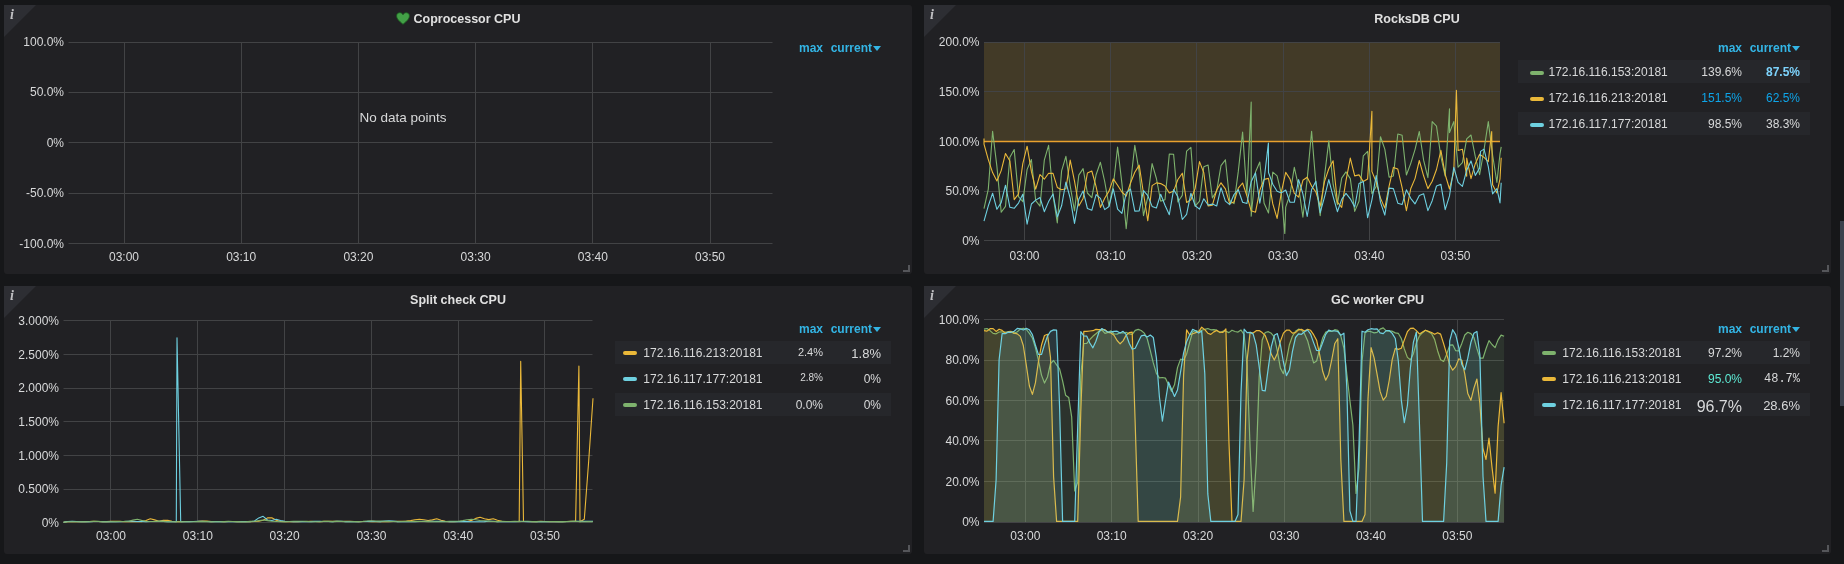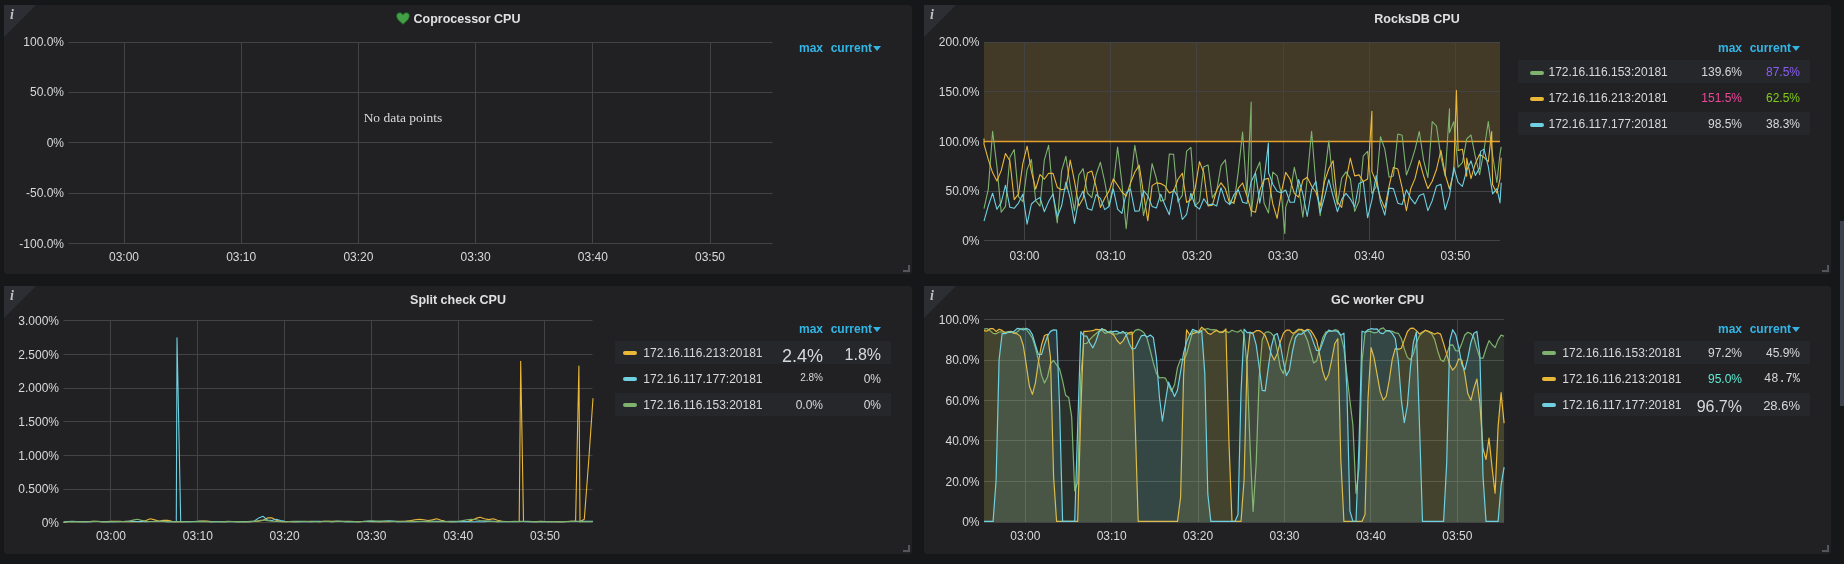--- a/index.html
+++ b/index.html
@@ -121,64 +121,64 @@
 <text x="1284.5" y="539.5" text-anchor="middle" font-size="12" fill="#d8d9da" style="font-family:'Liberation Sans',sans-serif;">03:30</text>
 <text x="1370.9" y="539.5" text-anchor="middle" font-size="12" fill="#d8d9da" style="font-family:'Liberation Sans',sans-serif;">03:40</text>
 <text x="1457.3" y="539.5" text-anchor="middle" font-size="12" fill="#d8d9da" style="font-family:'Liberation Sans',sans-serif;">03:50</text>
 <path d="M 984.0,522.0 L 984.0,329.1 L 987.0,328.5 L 990.0,330.6 L 993.1,333.4 L 996.1,333.8 L 999.1,332.0 L 1002.1,331.8 L 1005.2,332.1 L 1008.2,332.1 L 1011.2,331.9 L 1014.2,333.4 L 1017.3,331.8 L 1020.3,329.1 L 1023.3,328.2 L 1026.3,329.5 L 1029.4,333.4 L 1032.4,338.0 L 1035.4,347.5 L 1038.4,360.1 L 1041.5,375.1 L 1044.5,383.1 L 1047.5,377.0 L 1050.5,363.5 L 1053.6,360.5 L 1056.6,364.8 L 1059.6,368.8 L 1062.6,380.8 L 1065.6,395.2 L 1068.7,397.4 L 1071.7,417.2 L 1074.7,491.0 L 1077.7,482.3 L 1080.8,375.0 L 1083.8,343.5 L 1086.8,343.3 L 1089.8,339.5 L 1092.9,336.3 L 1095.9,333.8 L 1098.9,331.1 L 1101.9,330.0 L 1105.0,333.4 L 1108.0,332.4 L 1111.0,330.9 L 1114.0,333.8 L 1117.1,334.1 L 1120.1,332.7 L 1123.1,333.0 L 1126.1,332.3 L 1129.2,333.9 L 1132.2,334.3 L 1135.2,330.4 L 1138.2,329.4 L 1141.2,330.5 L 1144.3,333.1 L 1147.3,339.0 L 1150.3,350.7 L 1153.3,362.9 L 1156.4,373.3 L 1159.4,377.9 L 1162.4,377.5 L 1165.4,378.1 L 1168.5,384.7 L 1171.5,391.3 L 1174.5,384.8 L 1177.5,367.6 L 1180.6,359.1 L 1183.6,360.0 L 1186.6,354.2 L 1189.6,342.5 L 1192.7,331.8 L 1195.7,330.7 L 1198.7,331.5 L 1201.7,330.3 L 1204.8,329.3 L 1207.8,328.5 L 1210.8,329.8 L 1213.8,329.6 L 1216.8,330.2 L 1219.9,332.6 L 1222.9,331.2 L 1225.9,331.2 L 1228.9,332.6 L 1232.0,330.2 L 1235.0,331.5 L 1238.0,332.1 L 1241.0,330.0 L 1244.1,334.6 L 1247.1,366.3 L 1250.1,447.9 L 1253.1,511.4 L 1256.2,463.0 L 1259.2,376.7 L 1262.2,340.0 L 1265.2,332.5 L 1268.3,331.7 L 1271.3,333.3 L 1274.3,336.9 L 1277.3,350.8 L 1280.4,368.1 L 1283.4,373.7 L 1286.4,360.3 L 1289.4,344.7 L 1292.4,336.3 L 1295.5,331.2 L 1298.5,329.2 L 1301.5,329.9 L 1304.5,333.7 L 1307.6,340.7 L 1310.6,352.0 L 1313.6,362.9 L 1316.6,361.0 L 1319.7,348.8 L 1322.7,337.9 L 1325.7,332.2 L 1328.7,331.4 L 1331.8,331.5 L 1334.8,329.7 L 1337.8,330.3 L 1340.8,335.9 L 1343.9,348.2 L 1346.9,374.7 L 1349.9,400.5 L 1352.9,425.2 L 1356.0,493.5 L 1359.0,468.0 L 1362.0,361.8 L 1365.0,332.9 L 1368.0,331.1 L 1371.1,331.7 L 1374.1,332.9 L 1377.1,332.3 L 1380.1,329.1 L 1383.2,327.9 L 1386.2,330.9 L 1389.2,331.2 L 1392.2,331.2 L 1395.3,332.9 L 1398.3,333.3 L 1401.3,338.5 L 1404.3,348.9 L 1407.4,357.4 L 1410.4,359.8 L 1413.4,353.7 L 1416.4,342.9 L 1419.5,335.8 L 1422.5,332.7 L 1425.5,330.3 L 1428.5,331.7 L 1431.6,333.7 L 1434.6,339.4 L 1437.6,350.7 L 1440.6,359.8 L 1443.6,361.4 L 1446.7,354.2 L 1449.7,345.1 L 1452.7,344.8 L 1455.7,350.7 L 1458.8,350.8 L 1461.8,343.4 L 1464.8,335.0 L 1467.8,332.3 L 1470.9,333.6 L 1473.9,337.5 L 1476.9,348.5 L 1479.9,358.1 L 1483.0,358.2 L 1486.0,348.7 L 1489.0,340.6 L 1492.0,344.5 L 1495.1,347.6 L 1498.1,339.9 L 1501.1,335.1 L 1504.1,336.3 L 1504.1,522.0 Z" fill="#7eb26d" fill-opacity="0.13" stroke="none"></path>
 <polyline points="984.0,329.1 987.0,328.5 990.0,330.6 993.1,333.4 996.1,333.8 999.1,332.0 1002.1,331.8 1005.2,332.1 1008.2,332.1 1011.2,331.9 1014.2,333.4 1017.3,331.8 1020.3,329.1 1023.3,328.2 1026.3,329.5 1029.4,333.4 1032.4,338.0 1035.4,347.5 1038.4,360.1 1041.5,375.1 1044.5,383.1 1047.5,377.0 1050.5,363.5 1053.6,360.5 1056.6,364.8 1059.6,368.8 1062.6,380.8 1065.6,395.2 1068.7,397.4 1071.7,417.2 1074.7,491.0 1077.7,482.3 1080.8,375.0 1083.8,343.5 1086.8,343.3 1089.8,339.5 1092.9,336.3 1095.9,333.8 1098.9,331.1 1101.9,330.0 1105.0,333.4 1108.0,332.4 1111.0,330.9 1114.0,333.8 1117.1,334.1 1120.1,332.7 1123.1,333.0 1126.1,332.3 1129.2,333.9 1132.2,334.3 1135.2,330.4 1138.2,329.4 1141.2,330.5 1144.3,333.1 1147.3,339.0 1150.3,350.7 1153.3,362.9 1156.4,373.3 1159.4,377.9 1162.4,377.5 1165.4,378.1 1168.5,384.7 1171.5,391.3 1174.5,384.8 1177.5,367.6 1180.6,359.1 1183.6,360.0 1186.6,354.2 1189.6,342.5 1192.7,331.8 1195.7,330.7 1198.7,331.5 1201.7,330.3 1204.8,329.3 1207.8,328.5 1210.8,329.8 1213.8,329.6 1216.8,330.2 1219.9,332.6 1222.9,331.2 1225.9,331.2 1228.9,332.6 1232.0,330.2 1235.0,331.5 1238.0,332.1 1241.0,330.0 1244.1,334.6 1247.1,366.3 1250.1,447.9 1253.1,511.4 1256.2,463.0 1259.2,376.7 1262.2,340.0 1265.2,332.5 1268.3,331.7 1271.3,333.3 1274.3,336.9 1277.3,350.8 1280.4,368.1 1283.4,373.7 1286.4,360.3 1289.4,344.7 1292.4,336.3 1295.5,331.2 1298.5,329.2 1301.5,329.9 1304.5,333.7 1307.6,340.7 1310.6,352.0 1313.6,362.9 1316.6,361.0 1319.7,348.8 1322.7,337.9 1325.7,332.2 1328.7,331.4 1331.8,331.5 1334.8,329.7 1337.8,330.3 1340.8,335.9 1343.9,348.2 1346.9,374.7 1349.9,400.5 1352.9,425.2 1356.0,493.5 1359.0,468.0 1362.0,361.8 1365.0,332.9 1368.0,331.1 1371.1,331.7 1374.1,332.9 1377.1,332.3 1380.1,329.1 1383.2,327.9 1386.2,330.9 1389.2,331.2 1392.2,331.2 1395.3,332.9 1398.3,333.3 1401.3,338.5 1404.3,348.9 1407.4,357.4 1410.4,359.8 1413.4,353.7 1416.4,342.9 1419.5,335.8 1422.5,332.7 1425.5,330.3 1428.5,331.7 1431.6,333.7 1434.6,339.4 1437.6,350.7 1440.6,359.8 1443.6,361.4 1446.7,354.2 1449.7,345.1 1452.7,344.8 1455.7,350.7 1458.8,350.8 1461.8,343.4 1464.8,335.0 1467.8,332.3 1470.9,333.6 1473.9,337.5 1476.9,348.5 1479.9,358.1 1483.0,358.2 1486.0,348.7 1489.0,340.6 1492.0,344.5 1495.1,347.6 1498.1,339.9 1501.1,335.1 1504.1,336.3" fill="none" stroke="#7eb26d" stroke-width="1.2" stroke-linejoin="round"></polyline>
 <path d="M 984.0,522.0 L 984.0,330.7 L 987.0,331.1 L 990.0,328.7 L 993.1,328.6 L 996.1,331.4 L 999.1,329.2 L 1002.1,330.4 L 1005.2,333.1 L 1008.2,331.7 L 1011.2,331.4 L 1014.2,333.2 L 1017.3,333.9 L 1020.3,336.4 L 1023.3,345.5 L 1026.3,365.1 L 1029.4,386.0 L 1032.4,394.4 L 1035.4,382.9 L 1038.4,361.8 L 1041.5,345.0 L 1044.5,335.5 L 1047.5,334.3 L 1050.5,357.4 L 1053.6,476.8 L 1056.6,521.4 L 1059.6,521.4 L 1062.6,521.4 L 1065.6,521.4 L 1068.7,521.4 L 1071.7,521.4 L 1074.7,521.4 L 1077.7,521.4 L 1080.8,411.2 L 1083.8,331.4 L 1086.8,331.4 L 1089.8,331.0 L 1092.9,330.7 L 1095.9,329.4 L 1098.9,329.7 L 1101.9,329.5 L 1105.0,329.7 L 1108.0,332.4 L 1111.0,332.9 L 1114.0,335.2 L 1117.1,340.5 L 1120.1,343.8 L 1123.1,340.9 L 1126.1,335.2 L 1129.2,332.6 L 1132.2,332.1 L 1135.2,423.8 L 1138.2,521.4 L 1141.2,521.4 L 1144.3,521.4 L 1147.3,521.4 L 1150.3,521.4 L 1153.3,521.4 L 1156.4,521.4 L 1159.4,521.4 L 1162.4,521.4 L 1165.4,521.4 L 1168.5,521.4 L 1171.5,521.4 L 1174.5,521.4 L 1177.5,521.4 L 1180.6,497.1 L 1183.6,375.1 L 1186.6,329.9 L 1189.6,334.8 L 1192.7,333.8 L 1195.7,332.6 L 1198.7,331.7 L 1201.7,327.2 L 1204.8,329.6 L 1207.8,333.2 L 1210.8,334.4 L 1213.8,331.9 L 1216.8,330.4 L 1219.9,332.2 L 1222.9,332.3 L 1225.9,329.0 L 1228.9,440.6 L 1232.0,521.4 L 1235.0,521.4 L 1238.0,521.4 L 1241.0,521.4 L 1244.1,479.8 L 1247.1,359.9 L 1250.1,332.4 L 1253.1,333.0 L 1256.2,330.7 L 1259.2,330.5 L 1262.2,332.6 L 1265.2,335.5 L 1268.3,343.6 L 1271.3,354.3 L 1274.3,360.0 L 1277.3,353.4 L 1280.4,341.4 L 1283.4,333.1 L 1286.4,330.2 L 1289.4,330.1 L 1292.4,333.2 L 1295.5,332.6 L 1298.5,329.9 L 1301.5,329.4 L 1304.5,331.0 L 1307.6,329.3 L 1310.6,330.3 L 1313.6,334.7 L 1316.6,340.2 L 1319.7,354.9 L 1322.7,371.3 L 1325.7,380.2 L 1328.7,374.2 L 1331.8,359.5 L 1334.8,343.5 L 1337.8,338.7 L 1340.8,459.1 L 1343.9,521.4 L 1346.9,521.4 L 1349.9,521.4 L 1352.9,521.4 L 1356.0,521.4 L 1359.0,521.4 L 1362.0,521.4 L 1365.0,514.6 L 1368.0,398.9 L 1371.1,347.7 L 1374.1,357.8 L 1377.1,374.3 L 1380.1,391.4 L 1383.2,400.1 L 1386.2,396.3 L 1389.2,380.5 L 1392.2,359.6 L 1395.3,348.3 L 1398.3,349.4 L 1401.3,348.3 L 1404.3,340.1 L 1407.4,331.7 L 1410.4,328.3 L 1413.4,328.1 L 1416.4,330.6 L 1419.5,334.0 L 1422.5,332.1 L 1425.5,330.3 L 1428.5,331.4 L 1431.6,332.5 L 1434.6,334.3 L 1437.6,332.7 L 1440.6,334.1 L 1443.6,343.6 L 1446.7,354.2 L 1449.7,364.7 L 1452.7,370.2 L 1455.7,366.6 L 1458.8,358.8 L 1461.8,360.2 L 1464.8,374.1 L 1467.8,393.6 L 1470.9,400.3 L 1473.9,388.1 L 1476.9,379.0 L 1479.9,403.6 L 1483.0,448.7 L 1486.0,459.5 L 1489.0,438.2 L 1492.0,467.3 L 1495.1,493.2 L 1498.1,426.6 L 1501.1,392.7 L 1504.1,423.3 L 1504.1,522.0 Z" fill="#eab839" fill-opacity="0.13" stroke="none"></path>
 <polyline points="984.0,330.7 987.0,331.1 990.0,328.7 993.1,328.6 996.1,331.4 999.1,329.2 1002.1,330.4 1005.2,333.1 1008.2,331.7 1011.2,331.4 1014.2,333.2 1017.3,333.9 1020.3,336.4 1023.3,345.5 1026.3,365.1 1029.4,386.0 1032.4,394.4 1035.4,382.9 1038.4,361.8 1041.5,345.0 1044.5,335.5 1047.5,334.3 1050.5,357.4 1053.6,476.8 1056.6,521.4 1059.6,521.4 1062.6,521.4 1065.6,521.4 1068.7,521.4 1071.7,521.4 1074.7,521.4 1077.7,521.4 1080.8,411.2 1083.8,331.4 1086.8,331.4 1089.8,331.0 1092.9,330.7 1095.9,329.4 1098.9,329.7 1101.9,329.5 1105.0,329.7 1108.0,332.4 1111.0,332.9 1114.0,335.2 1117.1,340.5 1120.1,343.8 1123.1,340.9 1126.1,335.2 1129.2,332.6 1132.2,332.1 1135.2,423.8 1138.2,521.4 1141.2,521.4 1144.3,521.4 1147.3,521.4 1150.3,521.4 1153.3,521.4 1156.4,521.4 1159.4,521.4 1162.4,521.4 1165.4,521.4 1168.5,521.4 1171.5,521.4 1174.5,521.4 1177.5,521.4 1180.6,497.1 1183.6,375.1 1186.6,329.9 1189.6,334.8 1192.7,333.8 1195.7,332.6 1198.7,331.7 1201.7,327.2 1204.8,329.6 1207.8,333.2 1210.8,334.4 1213.8,331.9 1216.8,330.4 1219.9,332.2 1222.9,332.3 1225.9,329.0 1228.9,440.6 1232.0,521.4 1235.0,521.4 1238.0,521.4 1241.0,521.4 1244.1,479.8 1247.1,359.9 1250.1,332.4 1253.1,333.0 1256.2,330.7 1259.2,330.5 1262.2,332.6 1265.2,335.5 1268.3,343.6 1271.3,354.3 1274.3,360.0 1277.3,353.4 1280.4,341.4 1283.4,333.1 1286.4,330.2 1289.4,330.1 1292.4,333.2 1295.5,332.6 1298.5,329.9 1301.5,329.4 1304.5,331.0 1307.6,329.3 1310.6,330.3 1313.6,334.7 1316.6,340.2 1319.7,354.9 1322.7,371.3 1325.7,380.2 1328.7,374.2 1331.8,359.5 1334.8,343.5 1337.8,338.7 1340.8,459.1 1343.9,521.4 1346.9,521.4 1349.9,521.4 1352.9,521.4 1356.0,521.4 1359.0,521.4 1362.0,521.4 1365.0,514.6 1368.0,398.9 1371.1,347.7 1374.1,357.8 1377.1,374.3 1380.1,391.4 1383.2,400.1 1386.2,396.3 1389.2,380.5 1392.2,359.6 1395.3,348.3 1398.3,349.4 1401.3,348.3 1404.3,340.1 1407.4,331.7 1410.4,328.3 1413.4,328.1 1416.4,330.6 1419.5,334.0 1422.5,332.1 1425.5,330.3 1428.5,331.4 1431.6,332.5 1434.6,334.3 1437.6,332.7 1440.6,334.1 1443.6,343.6 1446.7,354.2 1449.7,364.7 1452.7,370.2 1455.7,366.6 1458.8,358.8 1461.8,360.2 1464.8,374.1 1467.8,393.6 1470.9,400.3 1473.9,388.1 1476.9,379.0 1479.9,403.6 1483.0,448.7 1486.0,459.5 1489.0,438.2 1492.0,467.3 1495.1,493.2 1498.1,426.6 1501.1,392.7 1504.1,423.3" fill="none" stroke="#eab839" stroke-width="1.2" stroke-linejoin="round"></polyline>
 <path d="M 984.0,522.0 L 984.0,521.4 L 987.0,521.4 L 990.0,521.4 L 993.1,521.4 L 996.1,480.0 L 999.1,359.8 L 1002.1,333.7 L 1005.2,333.7 L 1008.2,332.1 L 1011.2,332.3 L 1014.2,331.3 L 1017.3,328.4 L 1020.3,328.8 L 1023.3,330.0 L 1026.3,328.4 L 1029.4,329.8 L 1032.4,334.6 L 1035.4,345.0 L 1038.4,354.5 L 1041.5,354.5 L 1044.5,344.6 L 1047.5,336.0 L 1050.5,331.4 L 1053.6,329.9 L 1056.6,330.2 L 1059.6,407.2 L 1062.6,521.4 L 1065.6,521.4 L 1068.7,521.4 L 1071.7,521.4 L 1074.7,521.4 L 1077.7,426.7 L 1080.8,331.6 L 1083.8,336.0 L 1086.8,336.2 L 1089.8,343.0 L 1092.9,347.8 L 1095.9,341.2 L 1098.9,332.2 L 1101.9,328.5 L 1105.0,330.4 L 1108.0,332.1 L 1111.0,331.9 L 1114.0,331.3 L 1117.1,331.2 L 1120.1,333.0 L 1123.1,331.3 L 1126.1,334.3 L 1129.2,343.3 L 1132.2,349.2 L 1135.2,348.2 L 1138.2,342.0 L 1141.2,335.9 L 1144.3,335.1 L 1147.3,337.0 L 1150.3,335.1 L 1153.3,337.4 L 1156.4,357.9 L 1159.4,396.7 L 1162.4,421.1 L 1165.4,401.5 L 1168.5,382.1 L 1171.5,389.2 L 1174.5,396.4 L 1177.5,390.0 L 1180.6,371.6 L 1183.6,352.9 L 1186.6,341.8 L 1189.6,335.1 L 1192.7,329.4 L 1195.7,330.7 L 1198.7,333.1 L 1201.7,330.9 L 1204.8,373.6 L 1207.8,493.9 L 1210.8,521.4 L 1213.8,521.4 L 1216.8,521.4 L 1219.9,521.4 L 1222.9,521.4 L 1225.9,521.4 L 1228.9,521.4 L 1232.0,521.4 L 1235.0,521.4 L 1238.0,514.5 L 1241.0,392.4 L 1244.1,329.2 L 1247.1,332.6 L 1250.1,332.4 L 1253.1,333.9 L 1256.2,344.8 L 1259.2,367.0 L 1262.2,390.4 L 1265.2,390.8 L 1268.3,367.9 L 1271.3,346.6 L 1274.3,335.3 L 1277.3,333.6 L 1280.4,344.9 L 1283.4,362.0 L 1286.4,375.6 L 1289.4,370.0 L 1292.4,351.6 L 1295.5,337.5 L 1298.5,333.8 L 1301.5,334.3 L 1304.5,331.8 L 1307.6,330.0 L 1310.6,334.1 L 1313.6,342.6 L 1316.6,350.5 L 1319.7,350.6 L 1322.7,342.5 L 1325.7,334.4 L 1328.7,330.1 L 1331.8,331.0 L 1334.8,330.9 L 1337.8,331.5 L 1340.8,335.2 L 1343.9,333.2 L 1346.9,389.8 L 1349.9,510.9 L 1352.9,521.4 L 1356.0,521.4 L 1359.0,445.0 L 1362.0,331.2 L 1365.0,332.2 L 1368.0,329.7 L 1371.1,328.7 L 1374.1,329.1 L 1377.1,328.9 L 1380.1,332.8 L 1383.2,333.7 L 1386.2,330.6 L 1389.2,330.5 L 1392.2,333.4 L 1395.3,338.5 L 1398.3,360.8 L 1401.3,399.8 L 1404.3,422.6 L 1407.4,405.5 L 1410.4,367.8 L 1413.4,342.2 L 1416.4,332.0 L 1419.5,425.3 L 1422.5,521.4 L 1425.5,521.4 L 1428.5,521.4 L 1431.6,521.4 L 1434.6,521.4 L 1437.6,521.4 L 1440.6,521.4 L 1443.6,521.4 L 1446.7,463.1 L 1449.7,340.8 L 1452.7,329.7 L 1455.7,334.6 L 1458.8,347.6 L 1461.8,364.5 L 1464.8,369.8 L 1467.8,358.2 L 1470.9,342.4 L 1473.9,333.3 L 1476.9,331.4 L 1479.9,355.1 L 1483.0,476.3 L 1486.0,521.4 L 1489.0,521.4 L 1492.0,521.4 L 1495.1,521.4 L 1498.1,521.4 L 1501.1,485.1 L 1504.1,467.1 L 1504.1,522.0 Z" fill="#6ed0e0" fill-opacity="0.13" stroke="none"></path>
 <polyline points="984.0,521.4 987.0,521.4 990.0,521.4 993.1,521.4 996.1,480.0 999.1,359.8 1002.1,333.7 1005.2,333.7 1008.2,332.1 1011.2,332.3 1014.2,331.3 1017.3,328.4 1020.3,328.8 1023.3,330.0 1026.3,328.4 1029.4,329.8 1032.4,334.6 1035.4,345.0 1038.4,354.5 1041.5,354.5 1044.5,344.6 1047.5,336.0 1050.5,331.4 1053.6,329.9 1056.6,330.2 1059.6,407.2 1062.6,521.4 1065.6,521.4 1068.7,521.4 1071.7,521.4 1074.7,521.4 1077.7,426.7 1080.8,331.6 1083.8,336.0 1086.8,336.2 1089.8,343.0 1092.9,347.8 1095.9,341.2 1098.9,332.2 1101.9,328.5 1105.0,330.4 1108.0,332.1 1111.0,331.9 1114.0,331.3 1117.1,331.2 1120.1,333.0 1123.1,331.3 1126.1,334.3 1129.2,343.3 1132.2,349.2 1135.2,348.2 1138.2,342.0 1141.2,335.9 1144.3,335.1 1147.3,337.0 1150.3,335.1 1153.3,337.4 1156.4,357.9 1159.4,396.7 1162.4,421.1 1165.4,401.5 1168.5,382.1 1171.5,389.2 1174.5,396.4 1177.5,390.0 1180.6,371.6 1183.6,352.9 1186.6,341.8 1189.6,335.1 1192.7,329.4 1195.7,330.7 1198.7,333.1 1201.7,330.9 1204.8,373.6 1207.8,493.9 1210.8,521.4 1213.8,521.4 1216.8,521.4 1219.9,521.4 1222.9,521.4 1225.9,521.4 1228.9,521.4 1232.0,521.4 1235.0,521.4 1238.0,514.5 1241.0,392.4 1244.1,329.2 1247.1,332.6 1250.1,332.4 1253.1,333.9 1256.2,344.8 1259.2,367.0 1262.2,390.4 1265.2,390.8 1268.3,367.9 1271.3,346.6 1274.3,335.3 1277.3,333.6 1280.4,344.9 1283.4,362.0 1286.4,375.6 1289.4,370.0 1292.4,351.6 1295.5,337.5 1298.5,333.8 1301.5,334.3 1304.5,331.8 1307.6,330.0 1310.6,334.1 1313.6,342.6 1316.6,350.5 1319.7,350.6 1322.7,342.5 1325.7,334.4 1328.7,330.1 1331.8,331.0 1334.8,330.9 1337.8,331.5 1340.8,335.2 1343.9,333.2 1346.9,389.8 1349.9,510.9 1352.9,521.4 1356.0,521.4 1359.0,445.0 1362.0,331.2 1365.0,332.2 1368.0,329.7 1371.1,328.7 1374.1,329.1 1377.1,328.9 1380.1,332.8 1383.2,333.7 1386.2,330.6 1389.2,330.5 1392.2,333.4 1395.3,338.5 1398.3,360.8 1401.3,399.8 1404.3,422.6 1407.4,405.5 1410.4,367.8 1413.4,342.2 1416.4,332.0 1419.5,425.3 1422.5,521.4 1425.5,521.4 1428.5,521.4 1431.6,521.4 1434.6,521.4 1437.6,521.4 1440.6,521.4 1443.6,521.4 1446.7,463.1 1449.7,340.8 1452.7,329.7 1455.7,334.6 1458.8,347.6 1461.8,364.5 1464.8,369.8 1467.8,358.2 1470.9,342.4 1473.9,333.3 1476.9,331.4 1479.9,355.1 1483.0,476.3 1486.0,521.4 1489.0,521.4 1492.0,521.4 1495.1,521.4 1498.1,521.4 1501.1,485.1 1504.1,467.1" fill="none" stroke="#6ed0e0" stroke-width="1.2" stroke-linejoin="round"></polyline>
 </svg>
-<div style="position:absolute;left:303px;top:110px;width:200px;text-align:center;font-family:Liberation Serif, serif;font-size:13.5px;color:#d8d9da;">No data points</div>
+<div style="position:absolute;left:303px;top:110px;width:200px;text-align:center;font-family:Liberation Sans, sans-serif;font-size:13.5px;color:#d8d9da;">No data points</div>
 <div style="position:absolute;left:763px;top:41px;width:60px;text-align:right;font-family:'Liberation Sans',sans-serif;font-size:12px;font-weight:bold;color:#33b5e5;">max</div>
 <div style="position:absolute;left:811px;top:41px;width:70px;text-align:right;font-family:'Liberation Sans',sans-serif;font-size:12px;font-weight:bold;color:#33b5e5;">current<span style="display:inline-block;width:0;height:0;border-left:4px solid transparent;border-right:4px solid transparent;border-top:5px solid #33b5e5;margin-left:1px;vertical-align:1px;"></span></div>
 <div style="position:absolute;left:1682px;top:41px;width:60px;text-align:right;font-family:'Liberation Sans',sans-serif;font-size:12px;font-weight:bold;color:#33b5e5;">max</div>
 <div style="position:absolute;left:1730px;top:41px;width:70px;text-align:right;font-family:'Liberation Sans',sans-serif;font-size:12px;font-weight:bold;color:#33b5e5;">current<span style="display:inline-block;width:0;height:0;border-left:4px solid transparent;border-right:4px solid transparent;border-top:5px solid #33b5e5;margin-left:1px;vertical-align:1px;"></span></div>
 <div style="position:absolute;left:763px;top:321.5px;width:60px;text-align:right;font-family:'Liberation Sans',sans-serif;font-size:12px;font-weight:bold;color:#33b5e5;">max</div>
 <div style="position:absolute;left:811px;top:321.5px;width:70px;text-align:right;font-family:'Liberation Sans',sans-serif;font-size:12px;font-weight:bold;color:#33b5e5;">current<span style="display:inline-block;width:0;height:0;border-left:4px solid transparent;border-right:4px solid transparent;border-top:5px solid #33b5e5;margin-left:1px;vertical-align:1px;"></span></div>
 <div style="position:absolute;left:1682px;top:321.5px;width:60px;text-align:right;font-family:'Liberation Sans',sans-serif;font-size:12px;font-weight:bold;color:#33b5e5;">max</div>
 <div style="position:absolute;left:1730px;top:321.5px;width:70px;text-align:right;font-family:'Liberation Sans',sans-serif;font-size:12px;font-weight:bold;color:#33b5e5;">current<span style="display:inline-block;width:0;height:0;border-left:4px solid transparent;border-right:4px solid transparent;border-top:5px solid #33b5e5;margin-left:1px;vertical-align:1px;"></span></div>
 <div style="position:absolute;left:1518px;top:60px;width:292px;height:23px;background:#26272b;"></div>
 <div style="position:absolute;left:1529.5px;top:70.5px;width:14px;height:4px;border-radius:2px;background:#7eb26d;"></div>
 <div style="position:absolute;left:1548.5px;top:65px;font-family:'Liberation Sans',sans-serif;font-size:12px;color:#d8d9da;">172.16.116.153:20181</div>
 <div style="position:absolute;left:1672px;top:65px;width:70px;text-align:right;font-family:'Liberation Sans',sans-serif;font-size:12px;color:#d8d9da;">139.6%</div>
-<div style="position:absolute;left:1730px;top:65px;width:70px;text-align:right;font-family:'Liberation Sans',sans-serif;font-size:12px;color:#8b5cf6;">87.5%</div>
+<div style="position:absolute;left:1730px;top:65px;width:70px;text-align:right;font-family:'Liberation Sans',sans-serif;font-size:12px;color:#7dd3fc;font-weight:bold;">87.5%</div>
 <div style="position:absolute;left:1518px;top:86px;width:292px;height:23px;background:transparent;"></div>
 <div style="position:absolute;left:1529.5px;top:96.5px;width:14px;height:4px;border-radius:2px;background:#eab839;"></div>
 <div style="position:absolute;left:1548.5px;top:91px;font-family:'Liberation Sans',sans-serif;font-size:12px;color:#d8d9da;">172.16.116.213:20181</div>
-<div style="position:absolute;left:1672px;top:91px;width:70px;text-align:right;font-family:'Liberation Sans',sans-serif;font-size:12px;color:#ec4899;">151.5%</div>
-<div style="position:absolute;left:1730px;top:91px;width:70px;text-align:right;font-family:'Liberation Sans',sans-serif;font-size:12px;color:#84cc16;">62.5%</div>
+<div style="position:absolute;left:1672px;top:91px;width:70px;text-align:right;font-family:'Liberation Sans',sans-serif;font-size:12px;color:#0ea5e9;">151.5%</div>
+<div style="position:absolute;left:1730px;top:91px;width:70px;text-align:right;font-family:'Liberation Sans',sans-serif;font-size:12px;color:#0ea5e9;">62.5%</div>
 <div style="position:absolute;left:1518px;top:112px;width:292px;height:23px;background:#26272b;"></div>
 <div style="position:absolute;left:1529.5px;top:122.5px;width:14px;height:4px;border-radius:2px;background:#6ed0e0;"></div>
 <div style="position:absolute;left:1548.5px;top:117px;font-family:'Liberation Sans',sans-serif;font-size:12px;color:#d8d9da;">172.16.117.177:20181</div>
 <div style="position:absolute;left:1672px;top:117px;width:70px;text-align:right;font-family:'Liberation Sans',sans-serif;font-size:12px;color:#d8d9da;">98.5%</div>
 <div style="position:absolute;left:1730px;top:117px;width:70px;text-align:right;font-family:'Liberation Sans',sans-serif;font-size:12px;color:#d8d9da;">38.3%</div>
 <div style="position:absolute;left:615px;top:340.5px;width:276px;height:23px;background:#26272b;"></div>
 <div style="position:absolute;left:622.5px;top:351.0px;width:14px;height:4px;border-radius:2px;background:#eab839;"></div>
 <div style="position:absolute;left:643.3px;top:345.5px;font-family:'Liberation Sans',sans-serif;font-size:12px;color:#d8d9da;">172.16.116.213:20181</div>
-<div style="position:absolute;left:753px;top:345.5px;width:70px;text-align:right;font-family:'Liberation Sans',sans-serif;font-size:18px;color:#d8d9da;">2.4%</div>
-<div style="position:absolute;left:811px;top:345.5px;width:70px;text-align:right;font-family:'Liberation Sans',sans-serif;font-size:16px;color:#d8d9da;">1.8%</div>
+<div style="position:absolute;left:753px;top:345.5px;width:70px;text-align:right;font-family:'Liberation Sans',sans-serif;font-size:11px;color:#d8d9da;">2.4%</div>
+<div style="position:absolute;left:811px;top:345.5px;width:70px;text-align:right;font-family:'Liberation Sans',sans-serif;font-size:13px;color:#d8d9da;">1.8%</div>
 <div style="position:absolute;left:615px;top:366.5px;width:276px;height:23px;background:transparent;"></div>
 <div style="position:absolute;left:622.5px;top:377.0px;width:14px;height:4px;border-radius:2px;background:#6ed0e0;"></div>
 <div style="position:absolute;left:643.3px;top:371.5px;font-family:'Liberation Sans',sans-serif;font-size:12px;color:#d8d9da;">172.16.117.177:20181</div>
 <div style="position:absolute;left:753px;top:371.5px;width:70px;text-align:right;font-family:'Liberation Sans',sans-serif;font-size:10px;color:#d8d9da;">2.8%</div>
 <div style="position:absolute;left:811px;top:371.5px;width:70px;text-align:right;font-family:'Liberation Sans',sans-serif;font-size:12px;color:#d8d9da;">0%</div>
 <div style="position:absolute;left:615px;top:392.5px;width:276px;height:23px;background:#26272b;"></div>
 <div style="position:absolute;left:622.5px;top:403.0px;width:14px;height:4px;border-radius:2px;background:#7eb26d;"></div>
 <div style="position:absolute;left:643.3px;top:397.5px;font-family:'Liberation Sans',sans-serif;font-size:12px;color:#d8d9da;">172.16.116.153:20181</div>
 <div style="position:absolute;left:753px;top:397.5px;width:70px;text-align:right;font-family:'Liberation Sans',sans-serif;font-size:12px;color:#d8d9da;">0.0%</div>
 <div style="position:absolute;left:811px;top:397.5px;width:70px;text-align:right;font-family:'Liberation Sans',sans-serif;font-size:12px;color:#d8d9da;">0%</div>
 <div style="position:absolute;left:1534px;top:340.5px;width:276px;height:23px;background:#26272b;"></div>
 <div style="position:absolute;left:1541.5px;top:351.0px;width:14px;height:4px;border-radius:2px;background:#7eb26d;"></div>
 <div style="position:absolute;left:1562.3px;top:345.5px;font-family:'Liberation Sans',sans-serif;font-size:12px;color:#d8d9da;">172.16.116.153:20181</div>
 <div style="position:absolute;left:1672px;top:345.5px;width:70px;text-align:right;font-family:'Liberation Sans',sans-serif;font-size:12px;color:#d8d9da;">97.2%</div>
-<div style="position:absolute;left:1730px;top:345.5px;width:70px;text-align:right;font-family:'Liberation Sans',sans-serif;font-size:12px;color:#d8d9da;">45.9%</div>
+<div style="position:absolute;left:1730px;top:345.5px;width:70px;text-align:right;font-family:'Liberation Sans',sans-serif;font-size:12px;color:#d8d9da;">1.2%</div>
 <div style="position:absolute;left:1534px;top:366.5px;width:276px;height:23px;background:transparent;"></div>
 <div style="position:absolute;left:1541.5px;top:377.0px;width:14px;height:4px;border-radius:2px;background:#eab839;"></div>
 <div style="position:absolute;left:1562.3px;top:371.5px;font-family:'Liberation Sans',sans-serif;font-size:12px;color:#d8d9da;">172.16.116.213:20181</div>
 <div style="position:absolute;left:1672px;top:371.5px;width:70px;text-align:right;font-family:'Liberation Sans',sans-serif;font-size:12px;color:#5eead4;">95.0%</div>
 <div style="position:absolute;left:1730px;top:371.5px;width:70px;text-align:right;font-family:Liberation Mono, monospace;font-size:12px;color:#d8d9da;">48.7%</div>
 <div style="position:absolute;left:1534px;top:392.5px;width:276px;height:23px;background:#26272b;"></div>
 <div style="position:absolute;left:1541.5px;top:403.0px;width:14px;height:4px;border-radius:2px;background:#6ed0e0;"></div>
 <div style="position:absolute;left:1562.3px;top:397.5px;font-family:'Liberation Sans',sans-serif;font-size:12px;color:#d8d9da;">172.16.117.177:20181</div>
 <div style="position:absolute;left:1672px;top:397.5px;width:70px;text-align:right;font-family:'Liberation Sans',sans-serif;font-size:16px;color:#d8d9da;">96.7%</div>
 <div style="position:absolute;left:1730px;top:397.5px;width:70px;text-align:right;font-family:'Liberation Sans',sans-serif;font-size:13px;color:#d8d9da;">28.6%</div>

